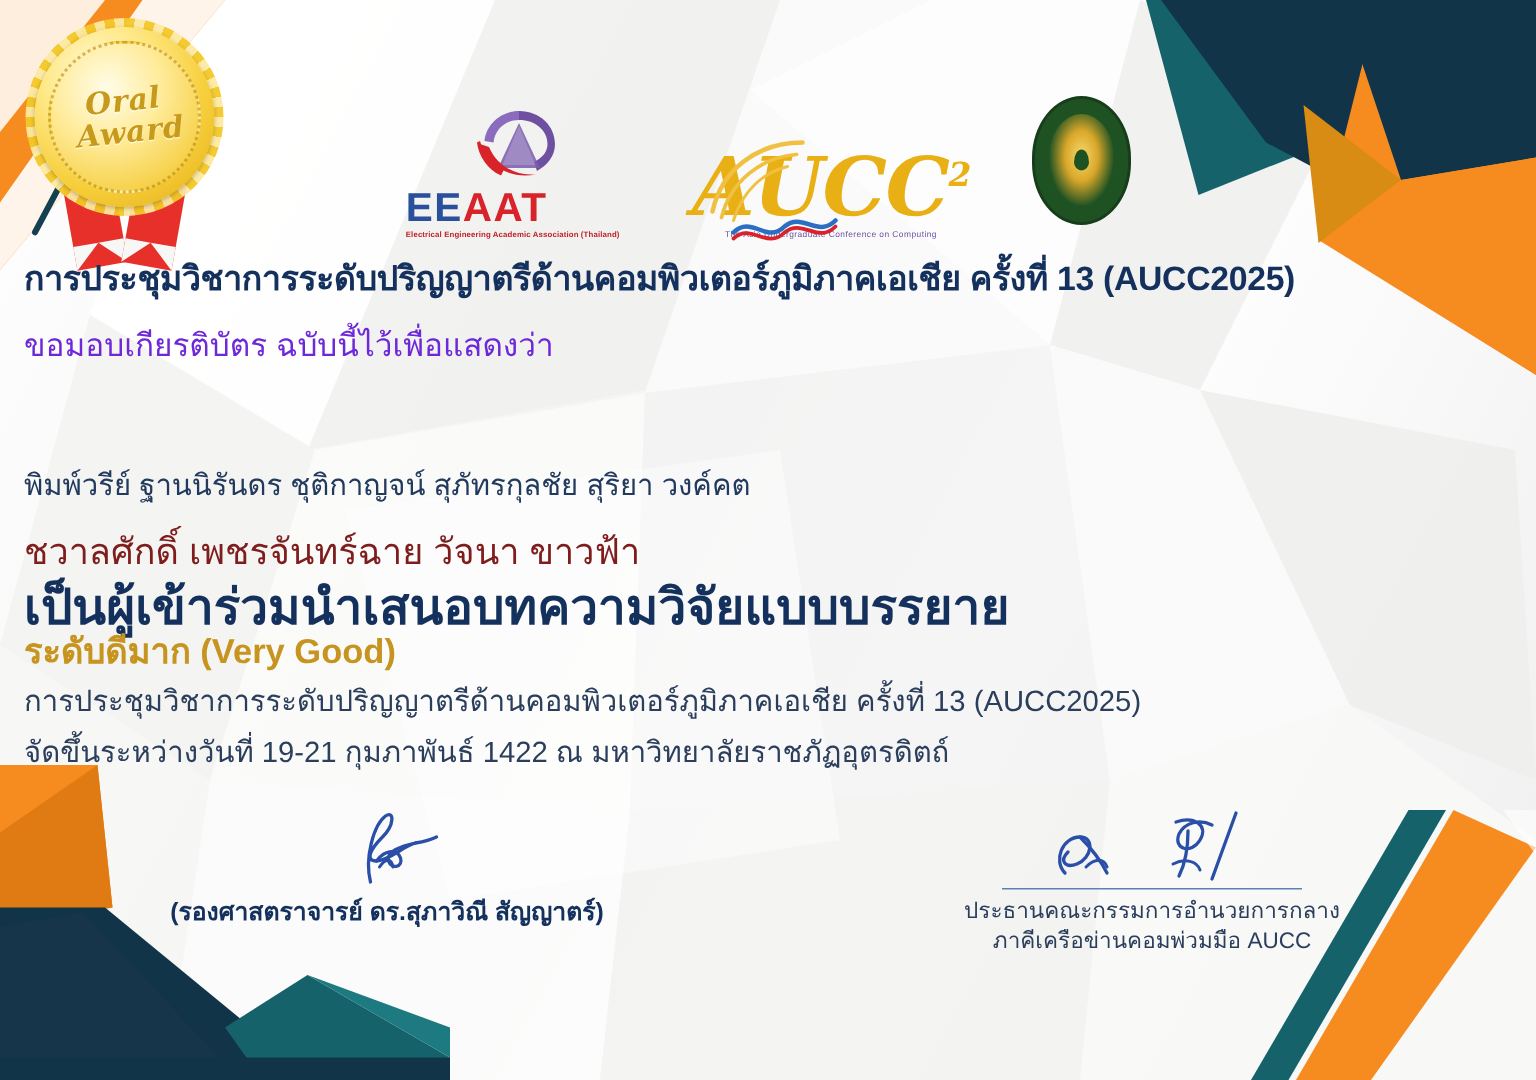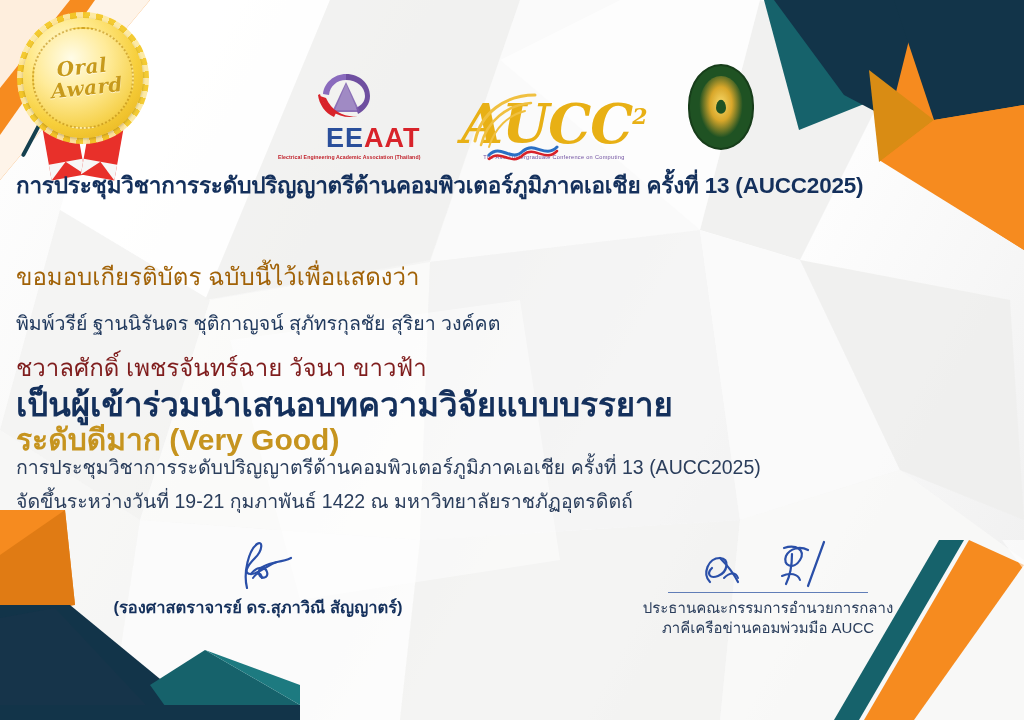--- a/index.html
+++ b/index.html
@@ -56,21 +56,21 @@
     background:
       repeating-conic-gradient(#f3c828 0deg 6deg,#fde9a0 6deg 12deg);
     opacity:.95;
   }
   .pin{position:absolute;background:#15404f;width:4px;border-radius:2px;}
 
   
   #logos{position:absolute;left:0;right:0;top:55px;height:105px;display:flex;align-items:flex-end;justify-content:center;gap:26px;}
   .logo{position:relative;}
 
-  .eeaat{width:150px;text-align:right;}
+  .eeaat{width:150px;text-align:left;}
   .eeaat .mark{position:relative;height:55px;}
   .eeaat .blob{position:absolute;left:50%;top:2px;transform:translateX(-50%);width:60px;height:48px;}
   .eeaat .word{font-weight:bold;font-size:27px;letter-spacing:1px;line-height:1;}
   .eeaat .word .ee{color:#2a4f9b;}
   .eeaat .word .aat{color:#d8232a;}
   .eeaat .sub{font-size:5.2px;color:#c0202a;font-weight:bold;letter-spacing:.1px;margin-top:2px;}
 
   .aucc{width:215px;text-align:center;position:relative;}
   .aucc .big{
     font-family:"DejaVu Serif","Liberation Serif",serif;
@@ -83,25 +83,25 @@
   .uni-seal{width:62px;height:82px;border-radius:50%/48%;background:#1f5223;
     border:2px solid #173d1a;display:flex;align-items:center;justify-content:center;position:relative;}
   .uni-seal .inner{width:44px;height:62px;border-radius:50%/48%;
     background:radial-gradient(ellipse at 50% 45%,#f7d96a 0%,#d9a72a 35%,#1f5223 70%);}
   .uni-seal .flame{position:absolute;left:50%;top:50%;transform:translate(-50%,-52%);
     width:10px;height:14px;border-radius:50% 50% 50% 50%/60% 60% 40% 40%;background:#1f5223;}
 
   
   .tline{position:absolute;left:0;right:0;text-align:left;color:#1d3557;padding-left:16px;}
   #title-main{top:167px;font-size:22.5px;font-weight:bold;color:#14305c;letter-spacing:-.2px;}
-  #subtitle{top:213px;font-size:24px;color:#a16207;font-weight:normal;margin-top:44px;}
+  #subtitle{top:213px;font-size:21px;color:#6d28d9;font-weight:normal;}
   #names-1{top:308px;font-size:19.5px;color:#223a5e;}
   #names-2{top:348px;font-size:24px;color:#7f1d1d;}
   #award-type{top:378px;font-size:33px;font-weight:bold;color:#14305c;}
-  #award-level{top:416px;font-size:30px;font-weight:bold;color:#c6941f;}
+  #award-level{top:416px;font-size:23px;font-weight:bold;color:#c6941f;}
   #event-1{top:452px;font-size:19.5px;color:#2b3e5c;}
   #event-2{top:486px;font-size:19.5px;color:#2b3e5c;}
 
   
   .sig-block{position:absolute;text-align:center;width:420px;}
   #sig-left{left:48px;top:540px;}
   #sig-right{left:558px;top:540px;}
   .sig-scribble{height:52px;position:relative;}
   .sig-name{font-size:16.5px;font-weight:bold;color:#14305c;margin-top:2px;}
   .sig-role{font-size:15px;color:#2b3e5c;margin-top:5px;line-height:1.35;}

